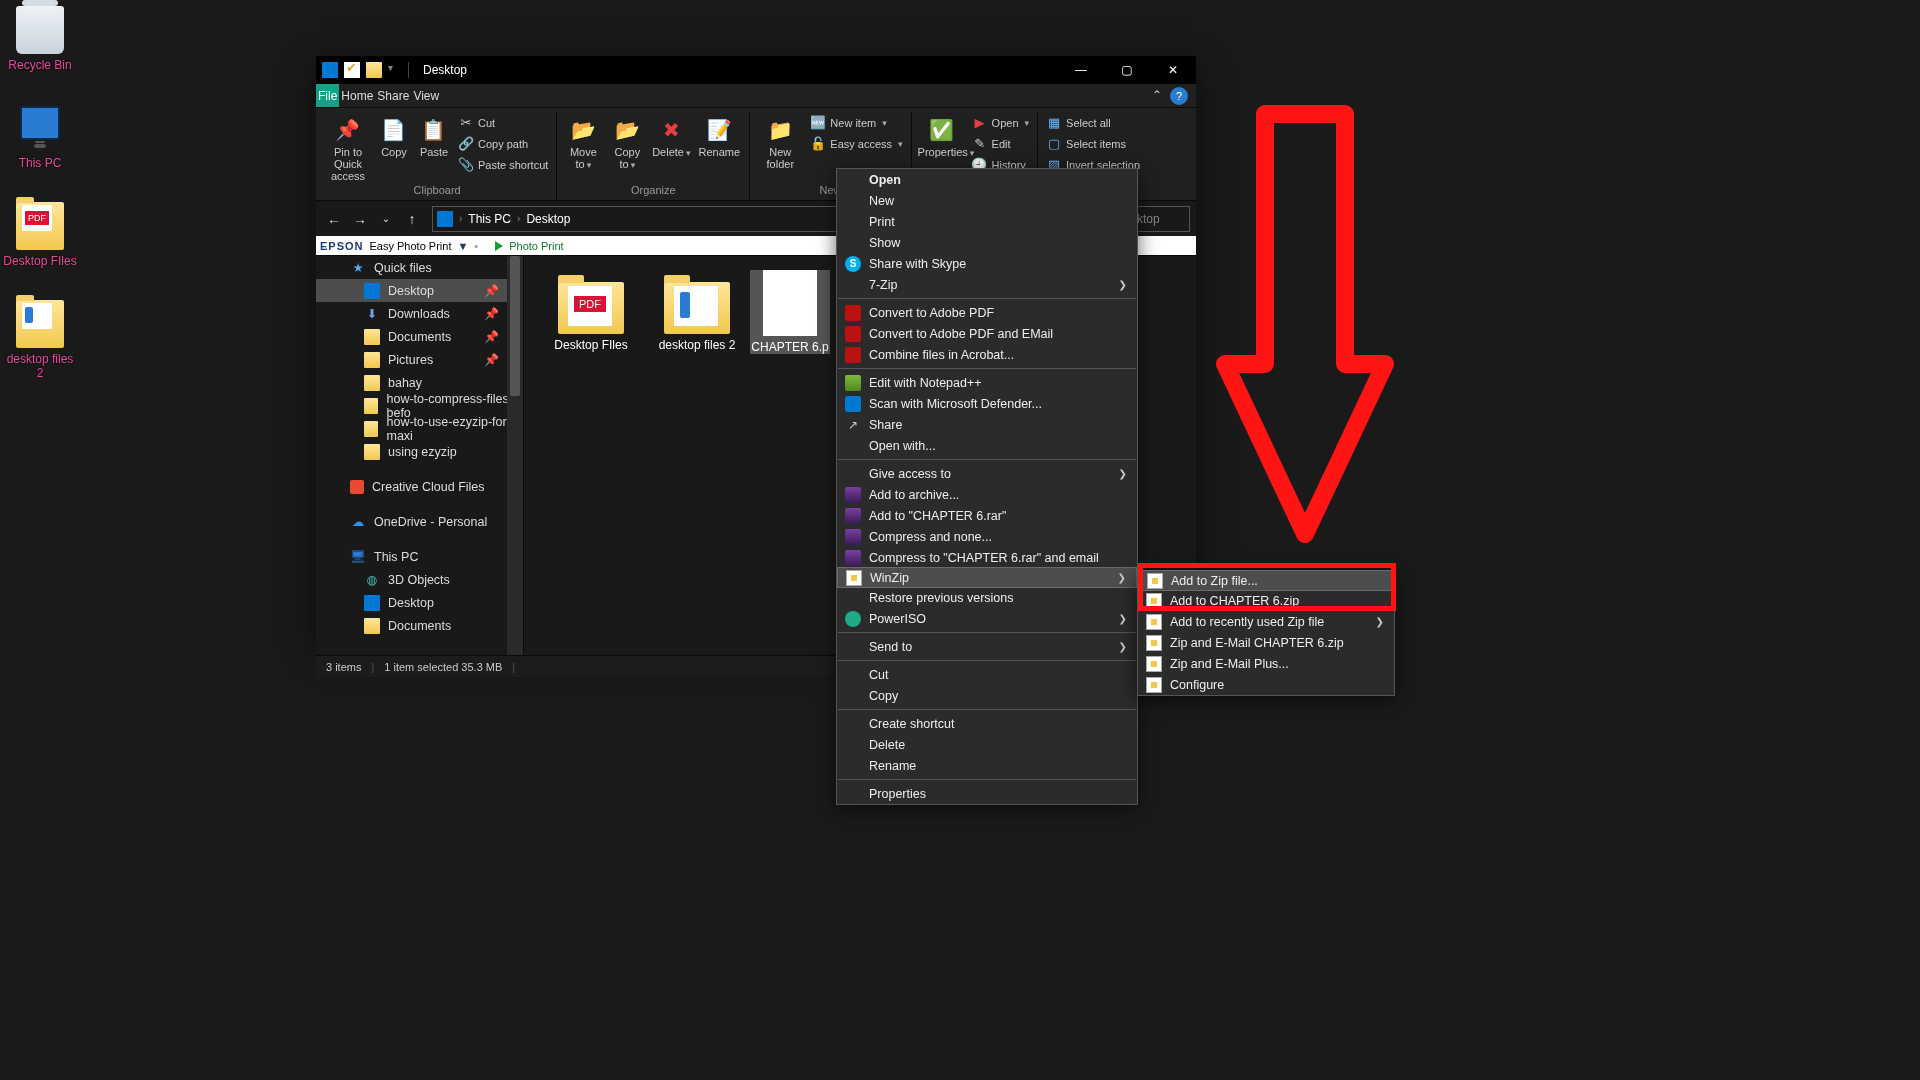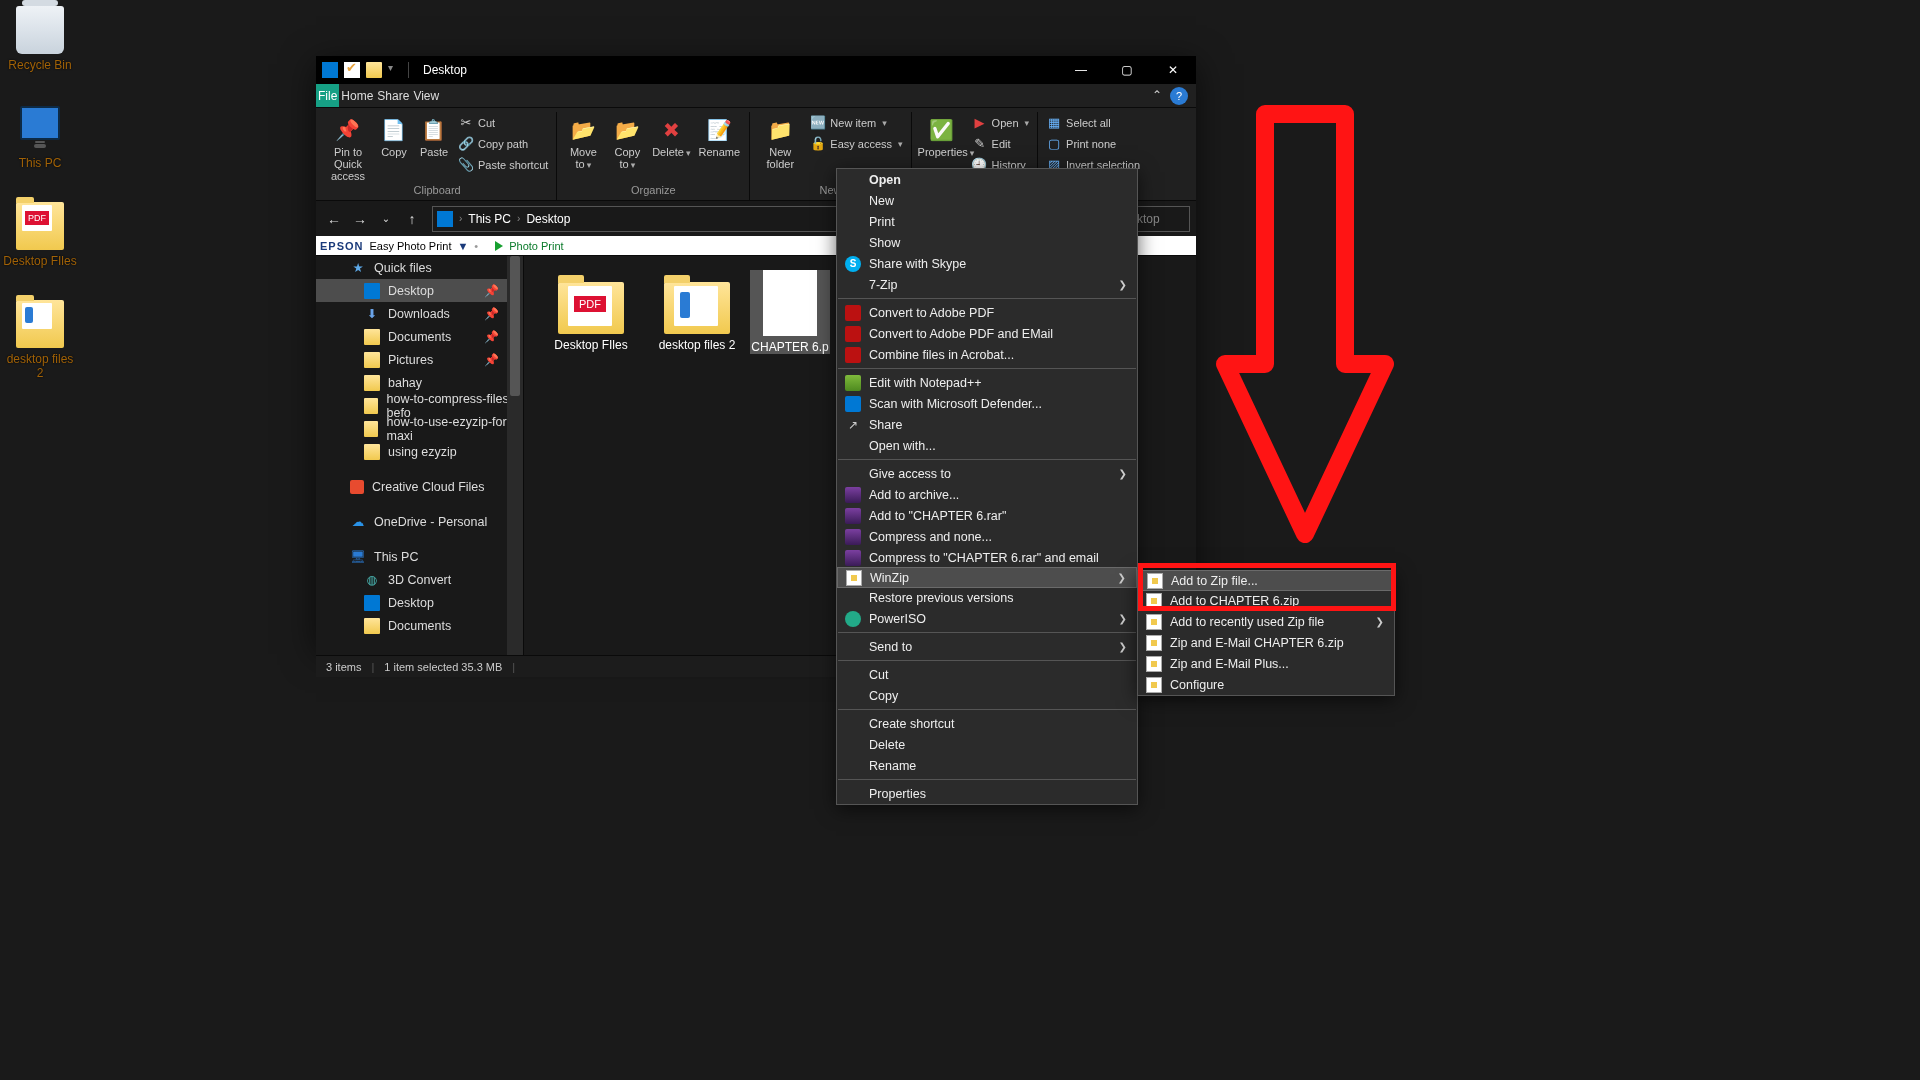--- a/index.html
+++ b/index.html
@@ -1,21 +1,21 @@
 <!DOCTYPE html>
 <html><head>
 <meta charset="utf-8">
 <style>
 * { margin: 0; padding: 0; box-sizing: border-box; font-family: "Segoe UI", Tahoma, sans-serif; user-select: none; }
 html, body { width: 1920px; height: 1080px; overflow: hidden; position: relative; }
 body { background: #1a1a1a; color: #fff; font-size: 12px; }
 
 
 .desktop { position: absolute; inset: 0; }
-.dicon { position: absolute; width: 76px; text-align: center; cursor: default; color:#a16207; }
+.dicon { position: absolute; width: 76px; text-align: center; cursor: default; color:#ec4899; }
 .dicon .ic { width: 48px; height: 48px; margin: 0 auto 4px; }
 .dicon .lbl { text-shadow: 0 0 2px #000; font-size:12px; line-height:14px;}
 
 
 .ic-bin { background: linear-gradient(#eef2f6, #c9d3dd); border-radius: 3px 3px 6px 6px; position:relative; }
 .ic-bin::before { content:""; position:absolute; top:-6px; left:6px; right:6px; height:6px; background:#d4dbe2; border-radius:3px;}
 .ic-pc { position:relative;}
 .ic-pc::before{content:"";position:absolute;left:4px;right:4px;top:2px;height:30px;background:#2a7bd4;border:2px solid #0d2a45;border-radius:2px;}
 .ic-pc::after{content:"";position:absolute;left:18px;right:18px;bottom:4px;height:4px;background:#555;border-radius:2px;box-shadow:0 -4px 0 -1px #555;}
 .ic-folder { background: linear-gradient(#ffe59a, #f1c94e); border-radius: 2px; position:relative; width:44px;height:36px;margin-top:8px;}
@@ -278,21 +278,21 @@
     </div>
     <div class="rgrp" style="border-right:none">
       <div class="rrow">
         <div class="rcol">
           <div class="rbtn-sm">
               <span class="sic" style="color:#6ab6ff">▦</span>
               <span>Select all</span>
             </div>
           <div class="rbtn-sm">
               <span class="sic" style="color:#6ab6ff">▢</span>
-              <span>Print none</span>
+              <span>Select items</span>
             </div>
           <div class="rbtn-sm">
               <span class="sic" style="color:#6ab6ff">▨</span>
               <span>Invert selection</span>
             </div>
         </div>
       </div>
       <div class="glabel">Select</div>
     </div>
   </div>
@@ -374,21 +374,21 @@
           <span class="nic od">☁</span>
           <span>OneDrive - Personal</span>
         </div>
       <div style="height:12px"></div>
       <div class="nitem">
           <span class="nic pc">🖥</span>
           <span>This PC</span>
         </div>
       <div class="nitem lvl2">
           <span class="nic cu">◍</span>
-          <span>3D Convert</span>
+          <span>3D Objects</span>
         </div>
       <div class="nitem lvl2">
           <span class="nic blue"></span>
           <span>Desktop</span>
         </div>
       <div class="nitem lvl2">
           <span class="nic fold"></span>
           <span>Documents</span>
         </div>
       <div class="scroll"></div>

